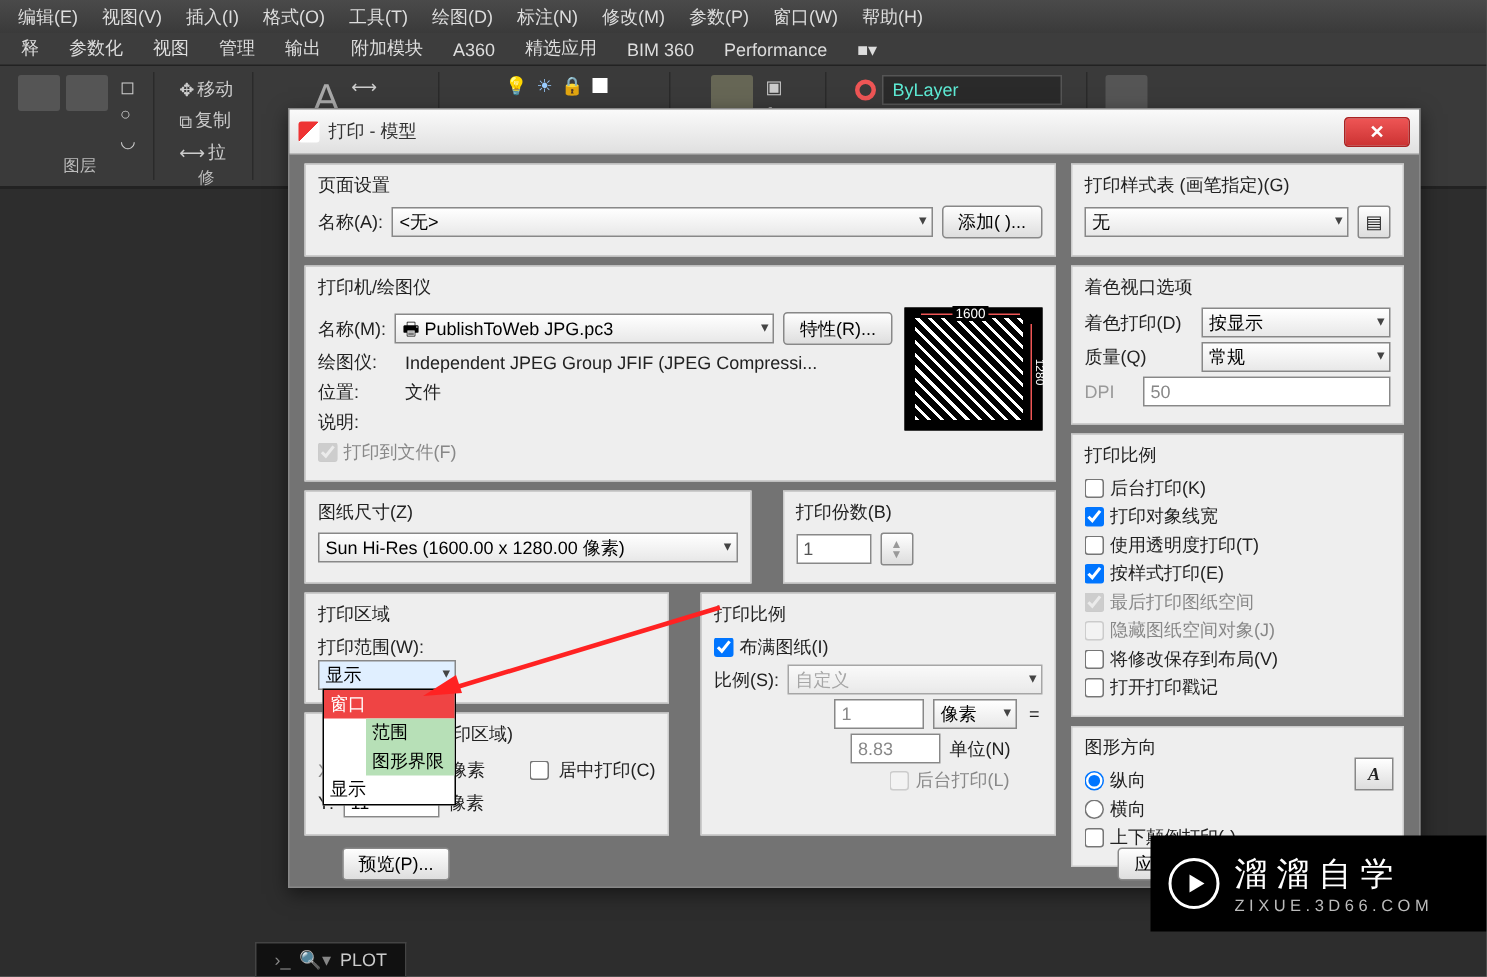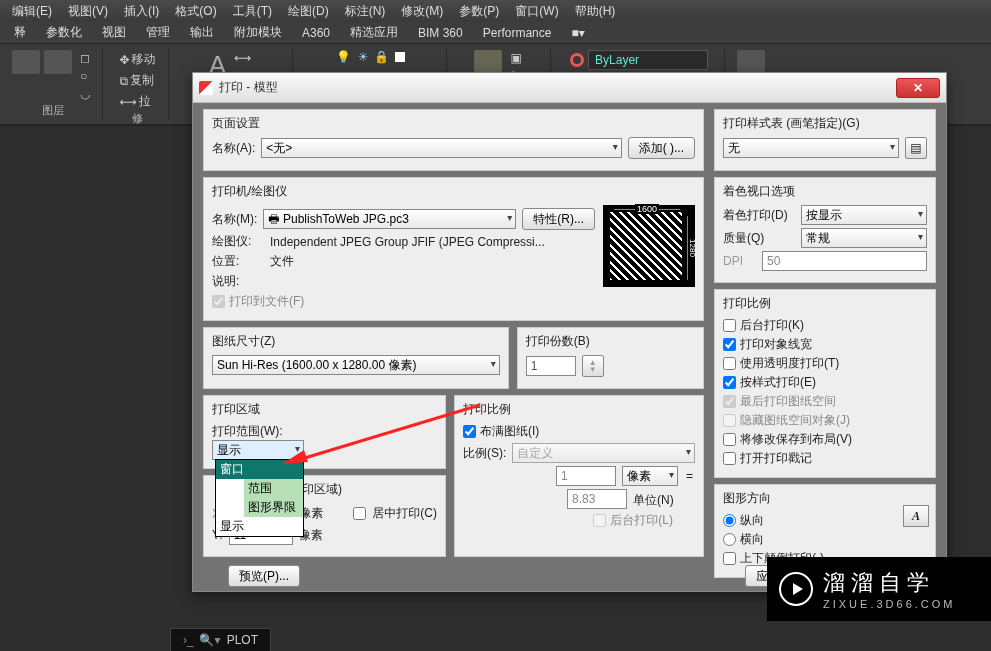--- a/index.html
+++ b/index.html
@@ -73,21 +73,21 @@
 .watermark .play::after { content:""; border-left: 10px solid #fff; border-top: 6px solid transparent; border-bottom: 6px solid transparent; margin-left:3px; }
 .watermark .text { display:flex; flex-direction:column; }
 .watermark .big { color:#fff; font-size: 22px; letter-spacing: 6px; }
 .watermark .small { color:#bbb; font-size: 11px; letter-spacing: 3px; }
 .cmd-input { position:absolute; bottom:0; left:170px; background:#111; border:1px solid #444; border-bottom:none; padding:4px 12px; color:#ccc; display:flex; align-items:center; gap:6px; }
 .cmd-icon { color:#888; }
 
 .sq-btn { width: 22px; height: 22px; border:1px solid #888; background:linear-gradient(#fff,#ddd); display:inline-flex; align-items:center; justify-content:center; border-radius:2px; }
 .eq-sign { padding: 0 2px; }
 
-.two-col { display: flex; gap: 8px; }
+.two-col { display: flex; gap: 21px; }
 .two-col > div { flex:1; }
 
 .right-arrow-btn { width: 26px; height: 22px; border:1px solid #888; background: linear-gradient(#fff,#ddd); display:flex; align-items:center; justify-content:center; font-weight:bold; font-family: serif; font-style: italic; }
 </style>
 </head>
 <body>
 
 <div class="menubar">
   <span class="menu-item">编辑(E)</span>
   <span class="menu-item">视图(V)</span>
@@ -283,21 +283,21 @@
             </div>
           <div class="row">
               <label>比例(S):</label>
               <span class="select-wrap" style="flex:1;"><select class="select" style="width:100%;color:#888;" disabled=""><option>自定义</option></select></span>
             </div>
           <div class="row" style="justify-content:flex-end;">
               <input type="text" style="width: 60px; color: rgb(136, 136, 136);" disabled="" value="1">
               <span class="select-wrap"><select class="select" style="width:56px;"><option>像素</option></select></span>
               <span class="eq-sign">=</span>
             </div>
-          <div class="row" style="justify-content:flex-end;align-items:flex-end;">
+          <div class="row" style="justify-content:flex-end;">
               <input type="text" style="width: 60px; color: rgb(136, 136, 136);" disabled="" value="8.83">
               <span style="width:62px;">单位(N)</span>
             </div>
           <div class="checkbox-row disabled" style="justify-content:flex-end;padding-right:22px;">
               <input type="checkbox" disabled="" style="">
               <label>后台打印(L)</label>
             </div>
         </div>
       </div>
     </div>
@@ -384,21 +384,21 @@
   <div class="dialog-footer">
     <button class="btn">预览(P)...</button>
     <div class="spacer"></div>
     <button class="btn">应用到布局(U)</button>
     <button class="btn primary">确定</button>
     <button class="btn" style="width:34px;overflow:hidden;">取</button>
   </div>
 </div>
 
 <div class="dropdown-list">
-  <div style="background:#0f766e;color:#fff;">窗口</div>
+  <div style="background:#ef4444;color:#fff;">窗口</div>
   <div class="hover">范围</div>
   <div class="hover">图形界限</div>
   <div>显示</div>
 </div>
 
 <svg class="arrow" viewBox="0 0 205 65">
   <line x1="200" y1="5" x2="18" y2="60" stroke="#f22" stroke-width="3"></line>
   <polygon points="2,64 24,50 28,62" fill="#f22"></polygon>
 </svg>
 

